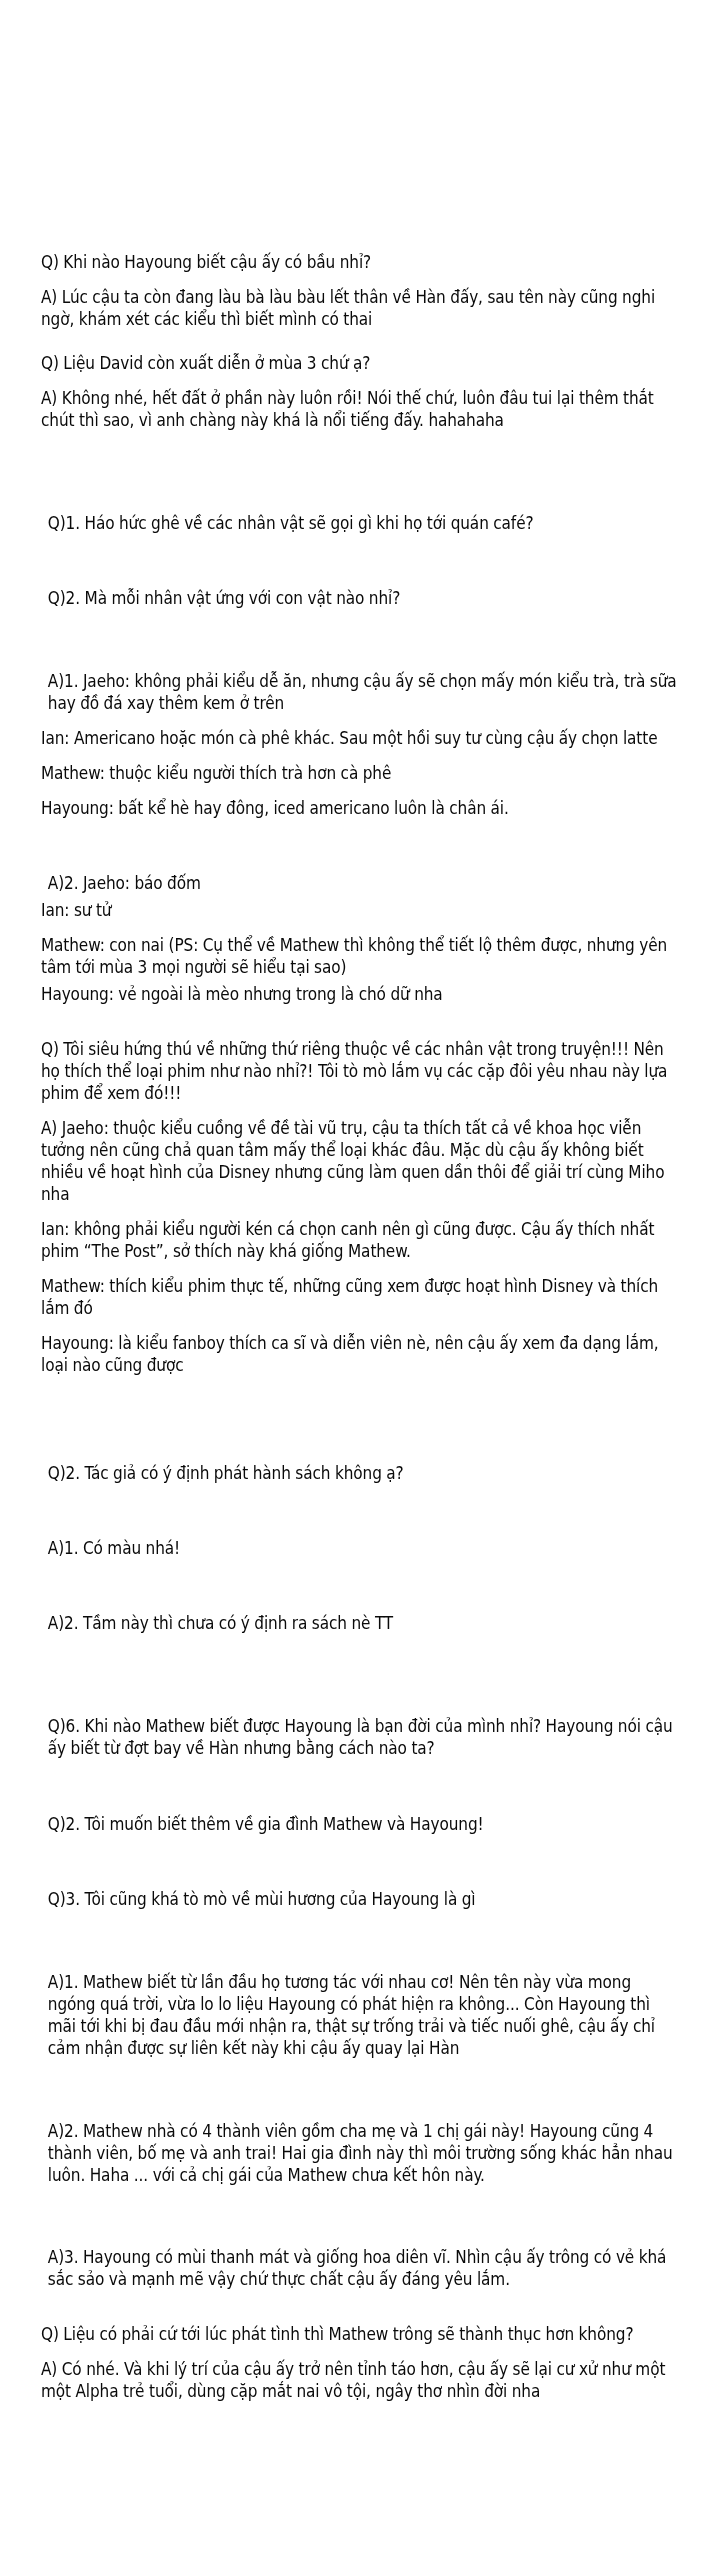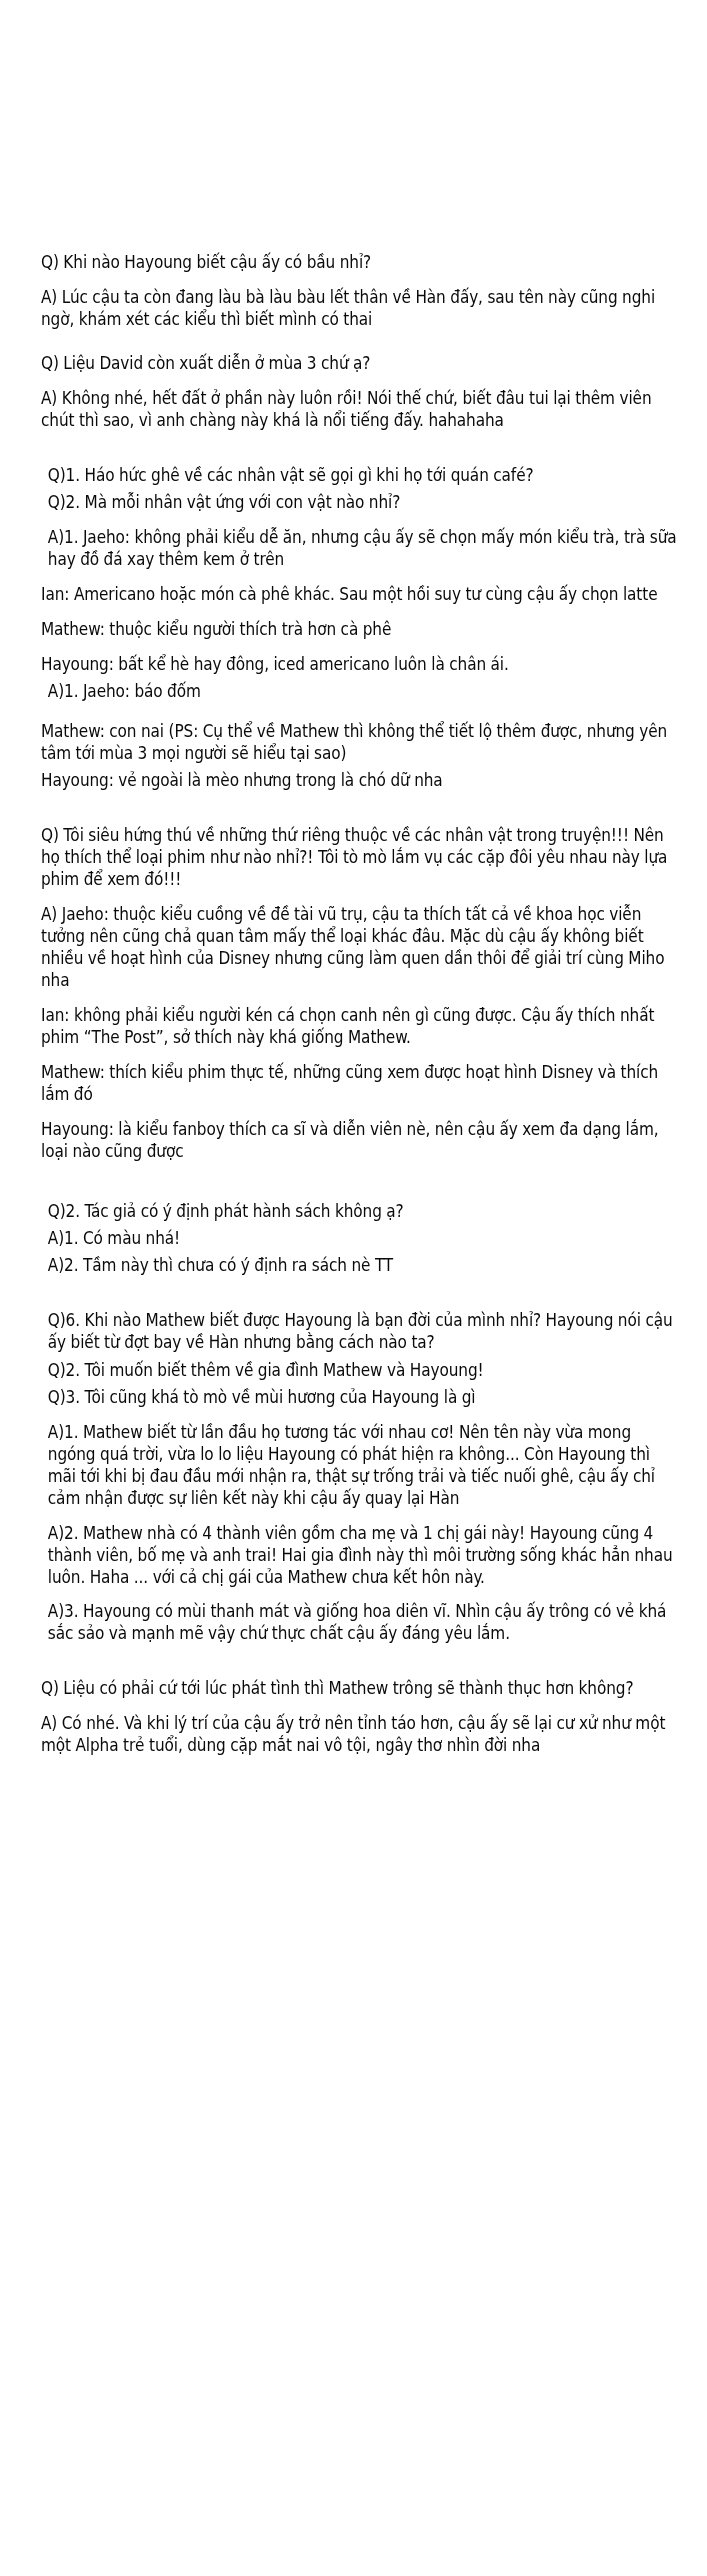--- a/index.html
+++ b/index.html
@@ -38,49 +38,50 @@
     padding: 0;
     white-space: pre-wrap;
     font-stretch: condensed;
     -webkit-font-smoothing: none;
   }
   
   .gap-sm { height: 5.3px; }
   .gap-md { height: 12.8px; }
   .gap-lg { height: 22.6px; }
   .gap-xl { height: 33px; }
-  .indent { padding-left: 6.8px; }
+  .indent { padding-left: 6.8px; margin-top: 48px; }
 </style>
 </head>
 <body>
 
 <div id="page">
   <div id="doc">
       <p class="para">Q) Khi nào Hayoung biết cậu ấy có bầu nhỉ?</p>
       <div class="gap-md"></div>
       <p class="para">A) Lúc cậu ta còn đang làu bà làu bàu lết thân về Hàn đấy, sau tên này cũng nghi ngờ, khám xét các kiểu thì biết mình có thai</p>
       <div class="gap-lg"></div>
       <p class="para">Q) Liệu David còn xuất diễn ở mùa 3 chứ ạ?</p>
       <div class="gap-md"></div>
-      <p class="para">A) Không nhé, hết đất ở phần này luôn rồi! Nói thế chứ, biết đâu tui lại thêm viên chút thì sao, vì anh chàng này khá là nổi tiếng đấy. hahahaha</p>
+      <p class="para">A) Không nhé, hết đất ở phần này luôn rồi! Nói thế chứ, luôn đâu tui lại thêm thắt chút thì sao, vì anh chàng này khá là nổi tiếng đấy. hahahaha</p>
       <div class="gap-xl"></div>
       <p class="para indent">Q)1. Háo hức ghê về các nhân vật sẽ gọi gì khi họ tới quán café?</p>
       <div class="gap-sm"></div>
       <p class="para indent">Q)2. Mà mỗi nhân vật ứng với con vật nào nhỉ?</p>
       <div class="gap-md"></div>
       <p class="para indent">A)1. Jaeho: không phải kiểu dễ ăn, nhưng cậu ấy sẽ chọn mấy món kiểu trà, trà sữa hay đồ đá xay thêm kem ở trên</p>
       <div class="gap-md"></div>
       <p class="para">Ian: Americano hoặc món cà phê khác. Sau một hồi suy tư cùng cậu ấy chọn latte</p>
       <div class="gap-md"></div>
       <p class="para">Mathew: thuộc kiểu người thích trà hơn cà phê</p>
       <div class="gap-md"></div>
       <p class="para">Hayoung: bất kể hè hay đông, iced americano luôn là chân ái.</p>
       <div class="gap-sm"></div>
-      <p class="para indent">A)1. Jaeho: báo đốm</p>
+      <p class="para indent">A)2. Jaeho: báo đốm</p>
       <div class="gap-sm"></div>
+      <p class="para">Ian: sư tử</p>
       <div class="gap-md"></div>
       <p class="para">Mathew: con nai (PS: Cụ thể về Mathew thì không thể tiết lộ thêm được, nhưng yên tâm tới mùa 3 mọi người sẽ hiểu tại sao)</p>
       <div class="gap-sm"></div>
       <p class="para">Hayoung: vẻ ngoài là mèo nhưng trong là chó dữ nha</p>
       <div class="gap-xl"></div>
       <p class="para">Q) Tôi siêu hứng thú về những thứ riêng thuộc về các nhân vật trong truyện!!! Nên họ thích thể loại phim như nào nhỉ?! Tôi tò mò lắm vụ các cặp đôi yêu nhau này lựa phim để xem đó!!!</p>
       <div class="gap-md"></div>
       <p class="para">A) Jaeho: thuộc kiểu cuồng về đề tài vũ trụ, cậu ta thích tất cả về khoa học viễn tưởng nên cũng chả quan tâm mấy thể loại khác đâu. Mặc dù cậu ấy không biết nhiều về hoạt hình của Disney nhưng cũng làm quen dần thôi để giải trí cùng Miho nha</p>
       <div class="gap-md"></div>
       <p class="para">Ian: không phải kiểu người kén cá chọn canh nên gì cũng được. Cậu ấy thích nhất phim “The Post”, sở thích này khá giống Mathew.</p>

